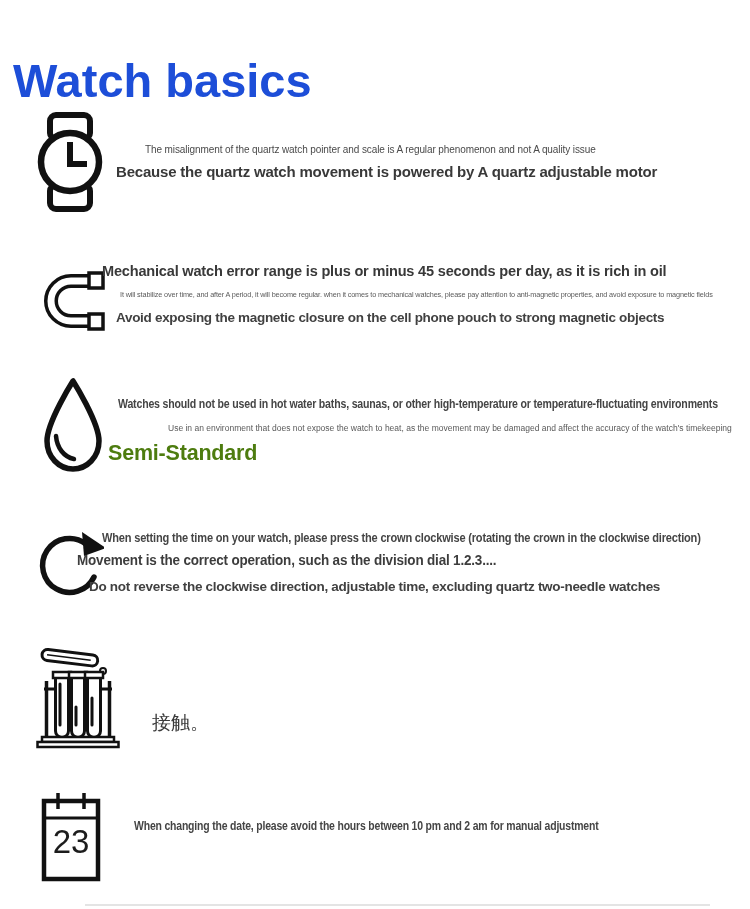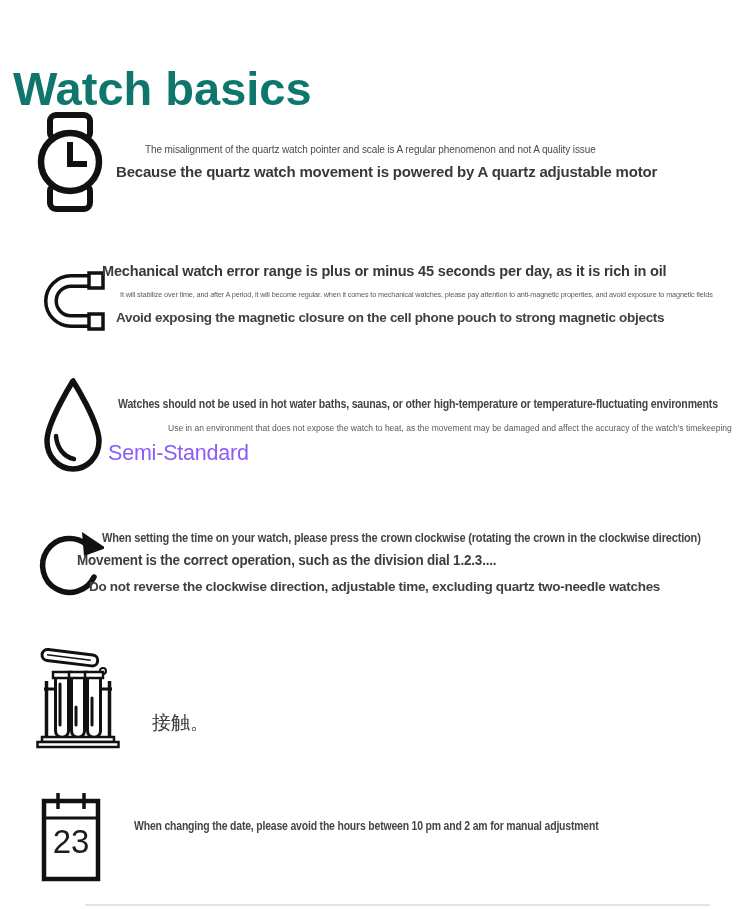--- a/index.html
+++ b/index.html
@@ -1,28 +1,28 @@
 <!DOCTYPE html>
 <html><head>
 <meta charset="utf-8">
 <style>
   html,body{margin:0;padding:0;background:#fff;}
   body{width:750px;height:909px;overflow:hidden;font-family:"Liberation Sans","DejaVu Sans",sans-serif;}
   #canvas{position:relative;width:750px;height:909px;background:#ffffff;}
   .abs{position:absolute;}
   .line{position:absolute;white-space:nowrap;color:#3a3a3a;}
-  .title{position:absolute;left:13px;top:30px;font-size:47px;font-weight:700;color:#0f766e;letter-spacing:0;}
+  .title{position:absolute;left:13px;top:22px;font-size:47px;font-weight:700;color:#1d4ed8;letter-spacing:0;}
   .t-small{font-size:10px;font-weight:400;color:#4a4a4a;letter-spacing:-0.1px;}
   .t-tiny{font-size:8px;font-weight:400;color:#5a5a5a;letter-spacing:-0.15px;}
   .t-tiny2{font-size:8.5px;font-weight:400;color:#5a5a5a;}
   .t-bold15{font-size:15px;font-weight:700;color:#393939;letter-spacing:-0.2px;}
   .t-bold14{font-size:14px;font-weight:700;color:#3d3d3d;letter-spacing:-0.2px;}
   .t-bold13{font-size:13.5px;font-weight:700;color:#414141;letter-spacing:-0.3px;}
   .t-med12{font-size:12px;font-weight:700;color:#454545;letter-spacing:-0.2px;}
-  .t-head{font-size:21.5px;font-weight:400;color:#8b5cf6;letter-spacing:-0.2px;}
+  .t-head{font-size:21.5px;font-weight:700;color:#4d7c0f;letter-spacing:-0.2px;}
   .t-cjk{font-size:19px;font-weight:400;color:#3a3a3a;margin-top:16px;}
   .sx97{transform:scaleX(.97);transform-origin:0 50%;}
   .sx93{transform:scaleX(.93);transform-origin:0 50%;}
   .sx92{transform:scaleX(.92);transform-origin:0 50%;}
   .sx91{transform:scaleX(.91);transform-origin:0 50%;}
   .sx88{transform:scaleX(.88);transform-origin:0 50%;}
   .sx87{transform:scaleX(.87);transform-origin:0 50%;}
   .divider{position:absolute;left:85px;top:904px;width:625px;height:2px;background:#e4e4e4;}
   .cal-wrap{left:40px;top:791px;width:62px;height:92px;}
   .cal-day{position:absolute;left:0;top:32px;width:62px;text-align:center;font-size:33px;color:#1c1c1c;font-weight:400;}

